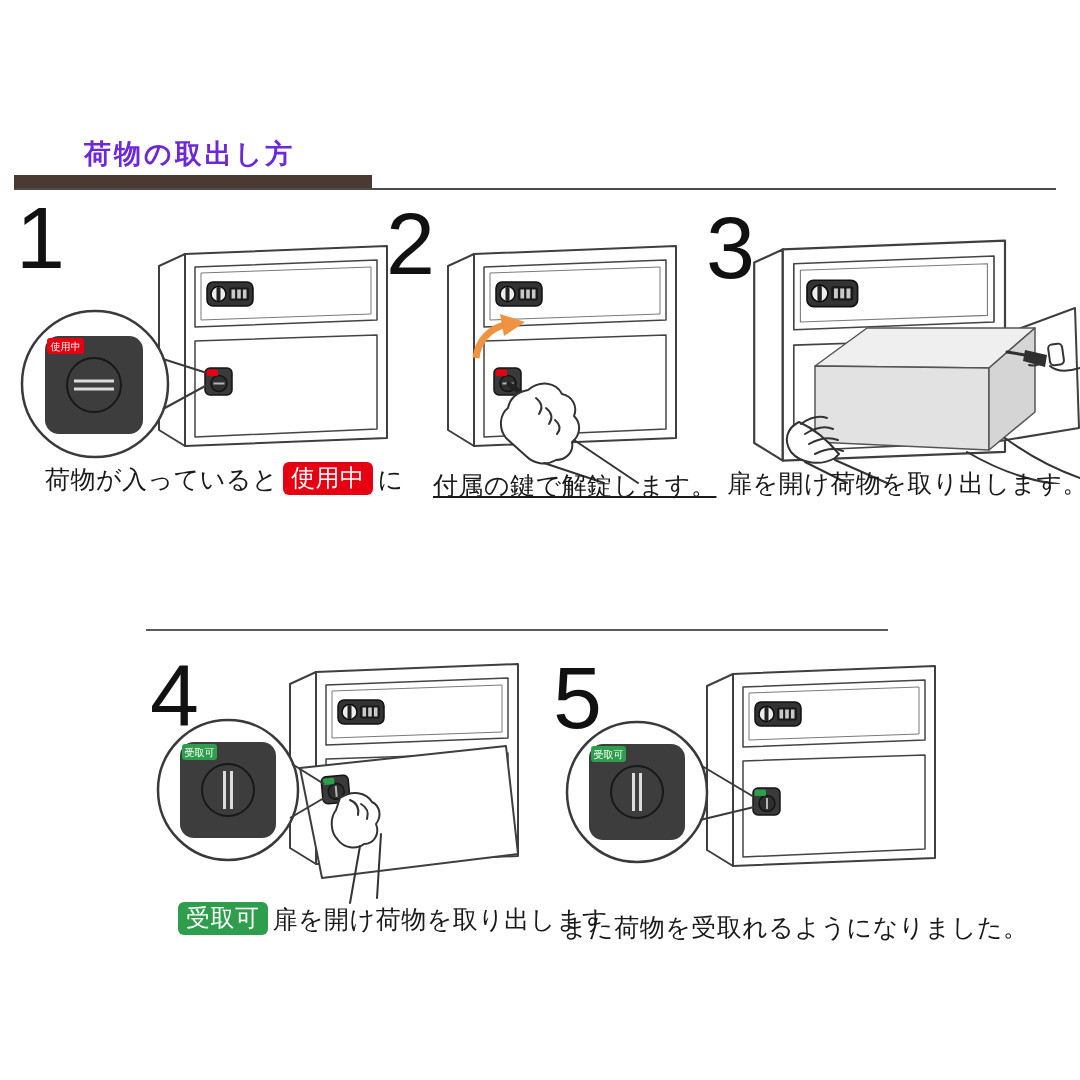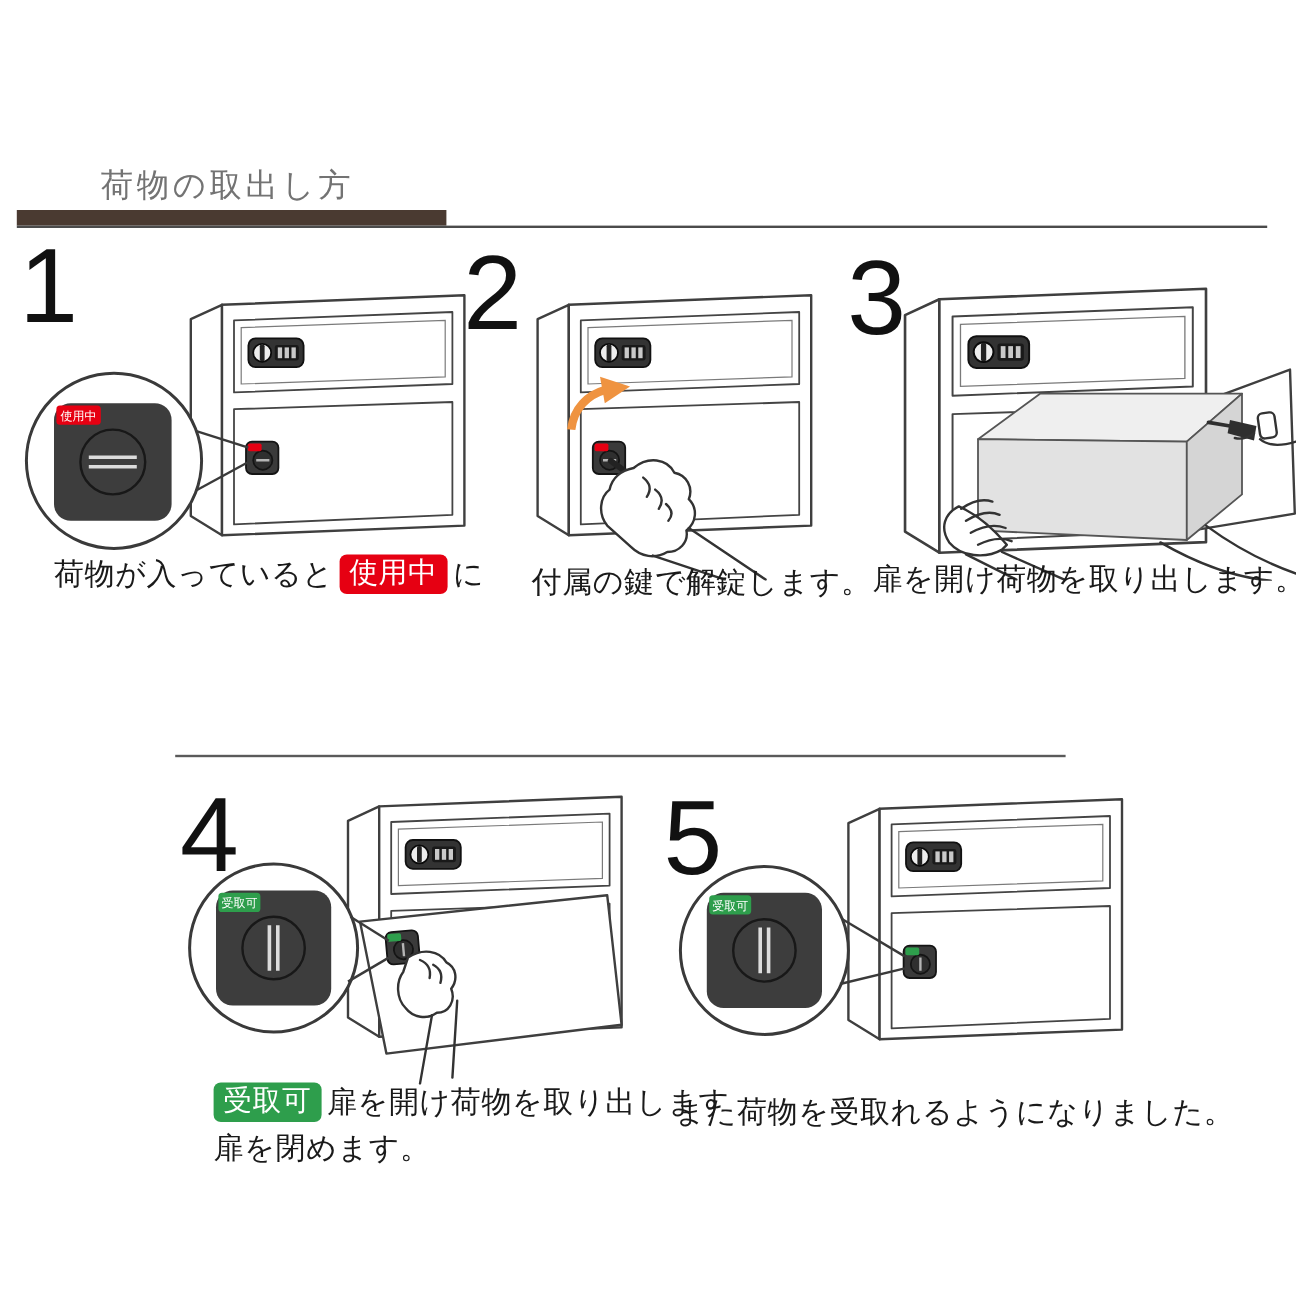--- a/index.html
+++ b/index.html
@@ -3,21 +3,21 @@
 <meta charset="utf-8">
 <style>
   html,body{margin:0;padding:0;}
   body{
     width:1080px;height:1080px;position:relative;background:#ffffff;
     font-family:"Liberation Sans","DejaVu Sans",sans-serif;color:#1a1a1a;
     overflow:hidden;
   }
   .abs{position:absolute;}
   .page-title{
-    left:84px;top:136px;font-size:27px;font-weight:normal;letter-spacing:3px;color:#737373;
+    left:84px;top:136px;font-size:27px;font-weight:bold;letter-spacing:3px;color:#6d28d9;
   }
   .title-bar{left:14px;top:175px;width:358px;height:13px;background:#4a3a31;}
   .title-rule{left:14px;top:188px;width:1042px;height:2px;background:#4b4b4b;}
   .section-divider{left:146px;top:629px;width:742px;height:2px;background:#5a5a5a;}
   .num{
     font-size:88px;font-weight:400;line-height:1;color:#111;
   }
   .caption{
     font-size:25px;line-height:38px;letter-spacing:0.5px;color:#1a1a1a;white-space:nowrap;
   }
@@ -187,24 +187,23 @@
     <line x1="85.5" y1="123" x2="85.5" y2="161" stroke="#dcdcdc" stroke-width="3"></line>
     <rect x="36" y="96" width="35" height="16" rx="3" fill="#2e9e4c"></rect>
     <text x="53.5" y="108" font-size="10" fill="#fff" text-anchor="middle">受取可</text>
   </g>
 </svg>
 
 <div class="abs caption" style="left:45px;top:460px;">
   <span>荷物が入っていると</span><span class="badge red">使用中</span><span>に</span><br>
 </div>
 
-<div class="abs caption" style="left:443px;top:466px;">付属の鍵で解錠します。</div>
+<div class="abs caption" style="left:433px;top:466px;text-decoration:underline;">付属の鍵で解錠します。</div>
 
 <div class="abs caption" style="left:727px;top:464px;">扉を開け荷物を取り出します。</div>
 
 <div class="abs caption" style="left:178px;top:900px;">
   <span class="badge green" style="margin-left:0;">受取可</span><span>扉を開け荷物を取り出します</span><br>
-  <span>扉を閉めます。</span>
 </div>
 
 <div class="abs caption" style="left:562px;top:908px;text-align:center;">また荷物を受取れるようになりました。</div>
 
 <div class="abs section-divider"></div>
 
 </body></html>

